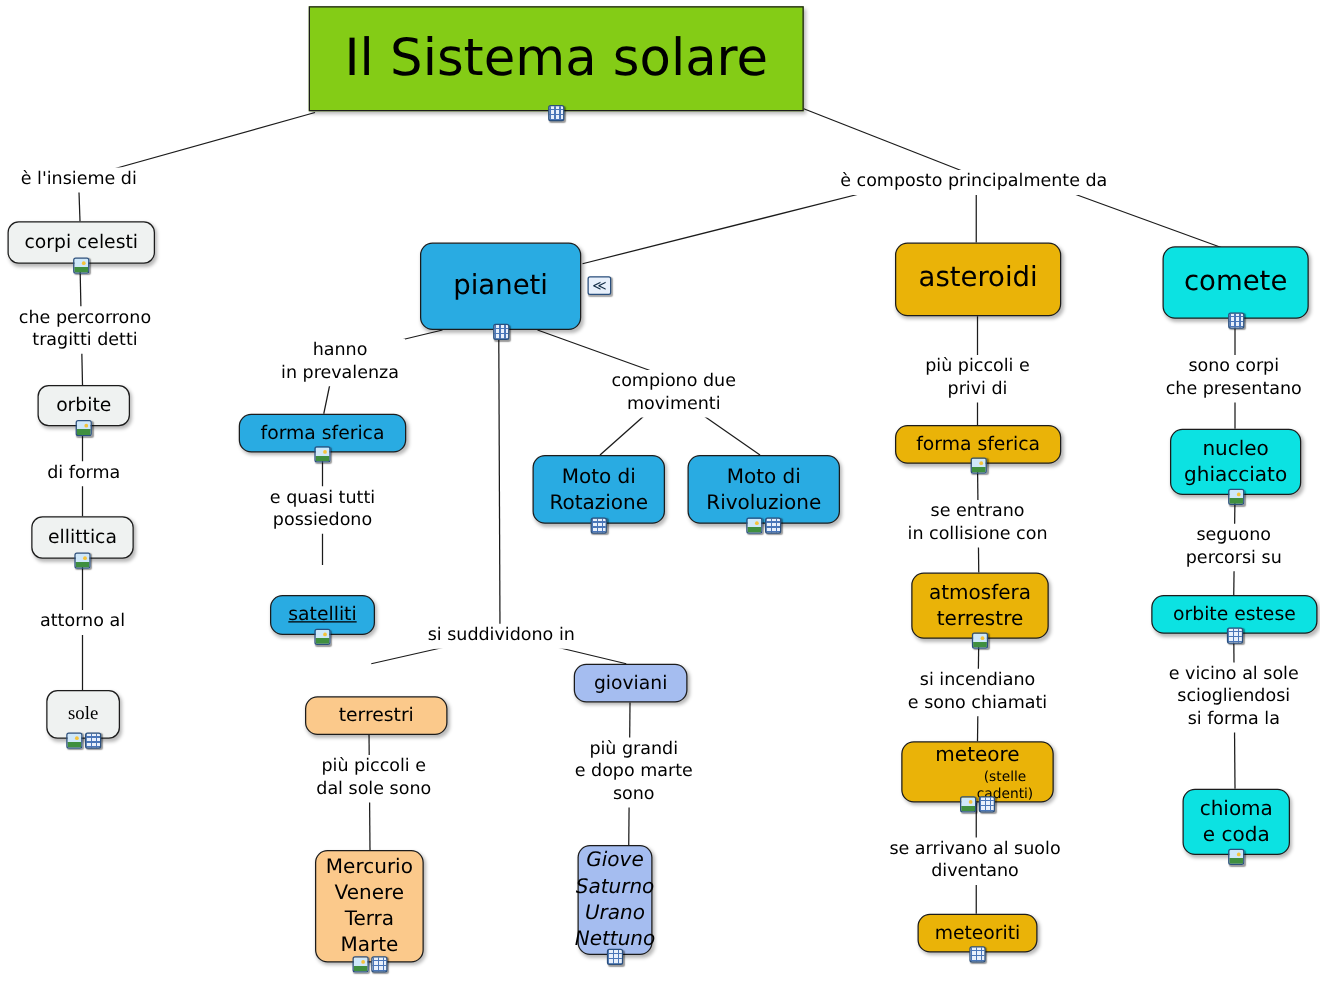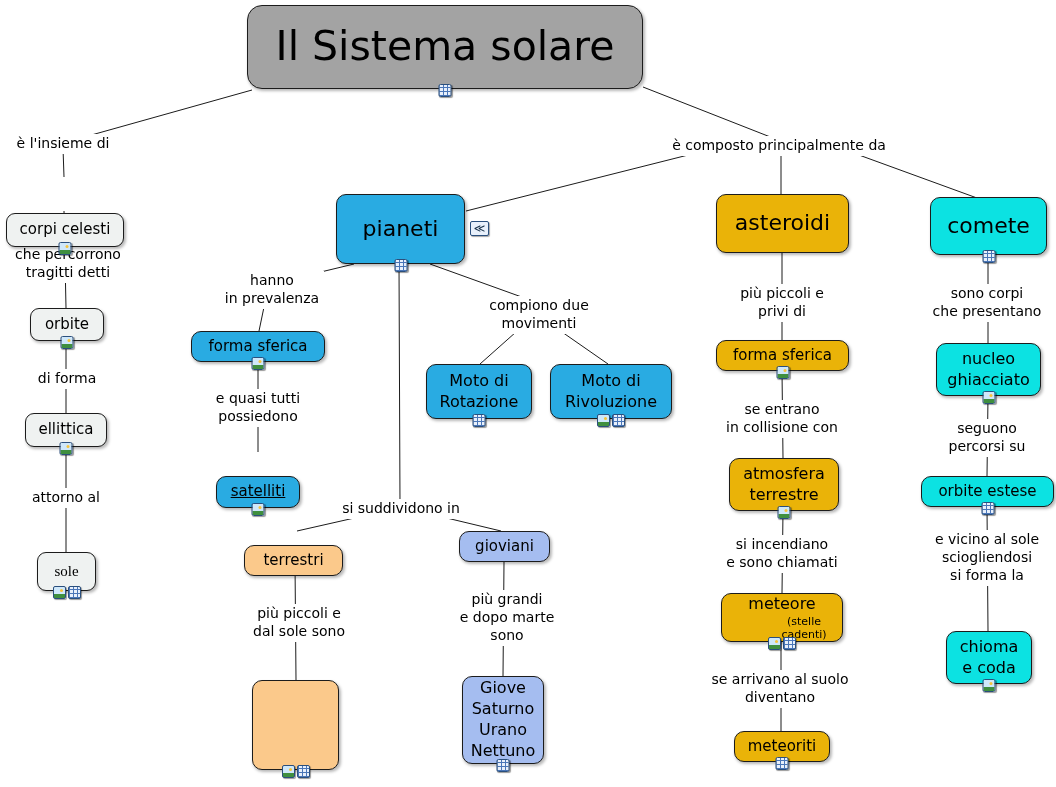--- a/index.html
+++ b/index.html
@@ -16,21 +16,21 @@
     box-shadow:1.5px 2px 3px rgba(0,0,0,.28);
     z-index:2;
   }
   .ntext { white-space:pre-line; text-align:center; font-size:15px; line-height:1.28; color:#000; }
   .ntext.big { font-size:22px; }
   .ntext.list { font-size:16px; line-height:1.3; }
   .ntext.two { font-size:16px; }
   .sub { font-size:11px; line-height:1.2; color:#000; white-space:pre-line; text-align:center;margin-left:44px; }
   .stack { display:flex; flex-direction:column; align-items:center; justify-content:center; }
 
-  .title-node { border-radius:15px; background:#a3a3a3; }
+  .title-node { border-radius:0; background:#84cc16; }
   .title-node .ntext { font-size:41px; line-height:1.05; }
   .gray  { background:#eff2f1; border-radius:9px; }
   .blue  { background:#29abe2; }
   .orange{ background:#eab308; }
   .cyan  { background:#0ce2e2; }
   .peach { background:#fbc98b; }
   .peri  { background:#a5bdf0; }
 
   .llabel {
     position:absolute; z-index:1; background:#fff; color:#000;
@@ -136,21 +136,21 @@
 sciogliendosi
 si forma la</div>
 
   <div class="node title-node" style="left:247px; top:5px; width:396px; height:84px;">
     <span class="ntext">Il Sistema solare</span>
     <span class="icons">
       <span class="ricon table"></span>
     </span>
   </div>
 
-  <div class="node gray" style="left:6px; top:177px; width:118px; height:34px;margin-top:36px;">
+  <div class="node gray" style="left:6px; top:177px; width:118px; height:34px;">
     <span class="ntext">corpi celesti</span>
     <span class="icons">
       <span class="ricon image"></span>
     </span>
   </div>
 
   <div class="node gray" style="left:30px; top:308px; width:74px; height:33px;">
     <span class="ntext">orbite</span>
     <span class="icons">
       <span class="ricon image"></span>
@@ -215,36 +215,40 @@
 
   <div class="node blue" style="left:550px; top:364px; width:122px; height:55px;">
     <span class="ntext two">Moto di
 Rivoluzione</span>
     <span class="icons">
       <span class="ricon image"></span>
       <span class="ricon table"></span>
     </span>
   </div>
 
-  <div class="node peach" style="left:244px; top:545px; width:99px; height:31px;">
+  <div class="node peach" style="left:244px; top:557px; width:114px; height:31px;">
     <span class="ntext">terrestri</span>
   </div>
 
   <div class="node peri" style="left:459px; top:531px; width:91px; height:31px;">
     <span class="ntext">gioviani</span>
   </div>
 
   <div class="node peach" style="left:252px; top:680px; width:87px; height:90px;">
-    <span class="icons">
-      <span class="ricon image"></span>
-      <span class="ricon table"></span>
-    </span>
-  </div>
-
-  <div class="node peri" style="left:462px; top:676px; width:82px; height:88px;">
+    <span class="ntext list">Mercurio
+Venere
+Terra
+Marte</span>
+    <span class="icons">
+      <span class="ricon image"></span>
+      <span class="ricon table"></span>
+    </span>
+  </div>
+
+  <div class="node peri" style="left:462px; top:676px; width:60px; height:88px;font-style:italic;">
     <span class="ntext list">Giove
 Saturno
 Urano
 Nettuno</span>
     <span class="icons">
       <span class="ricon table"></span>
     </span>
   </div>
 
   <div class="node orange" style="left:716px; top:340px; width:133px; height:31px;">

